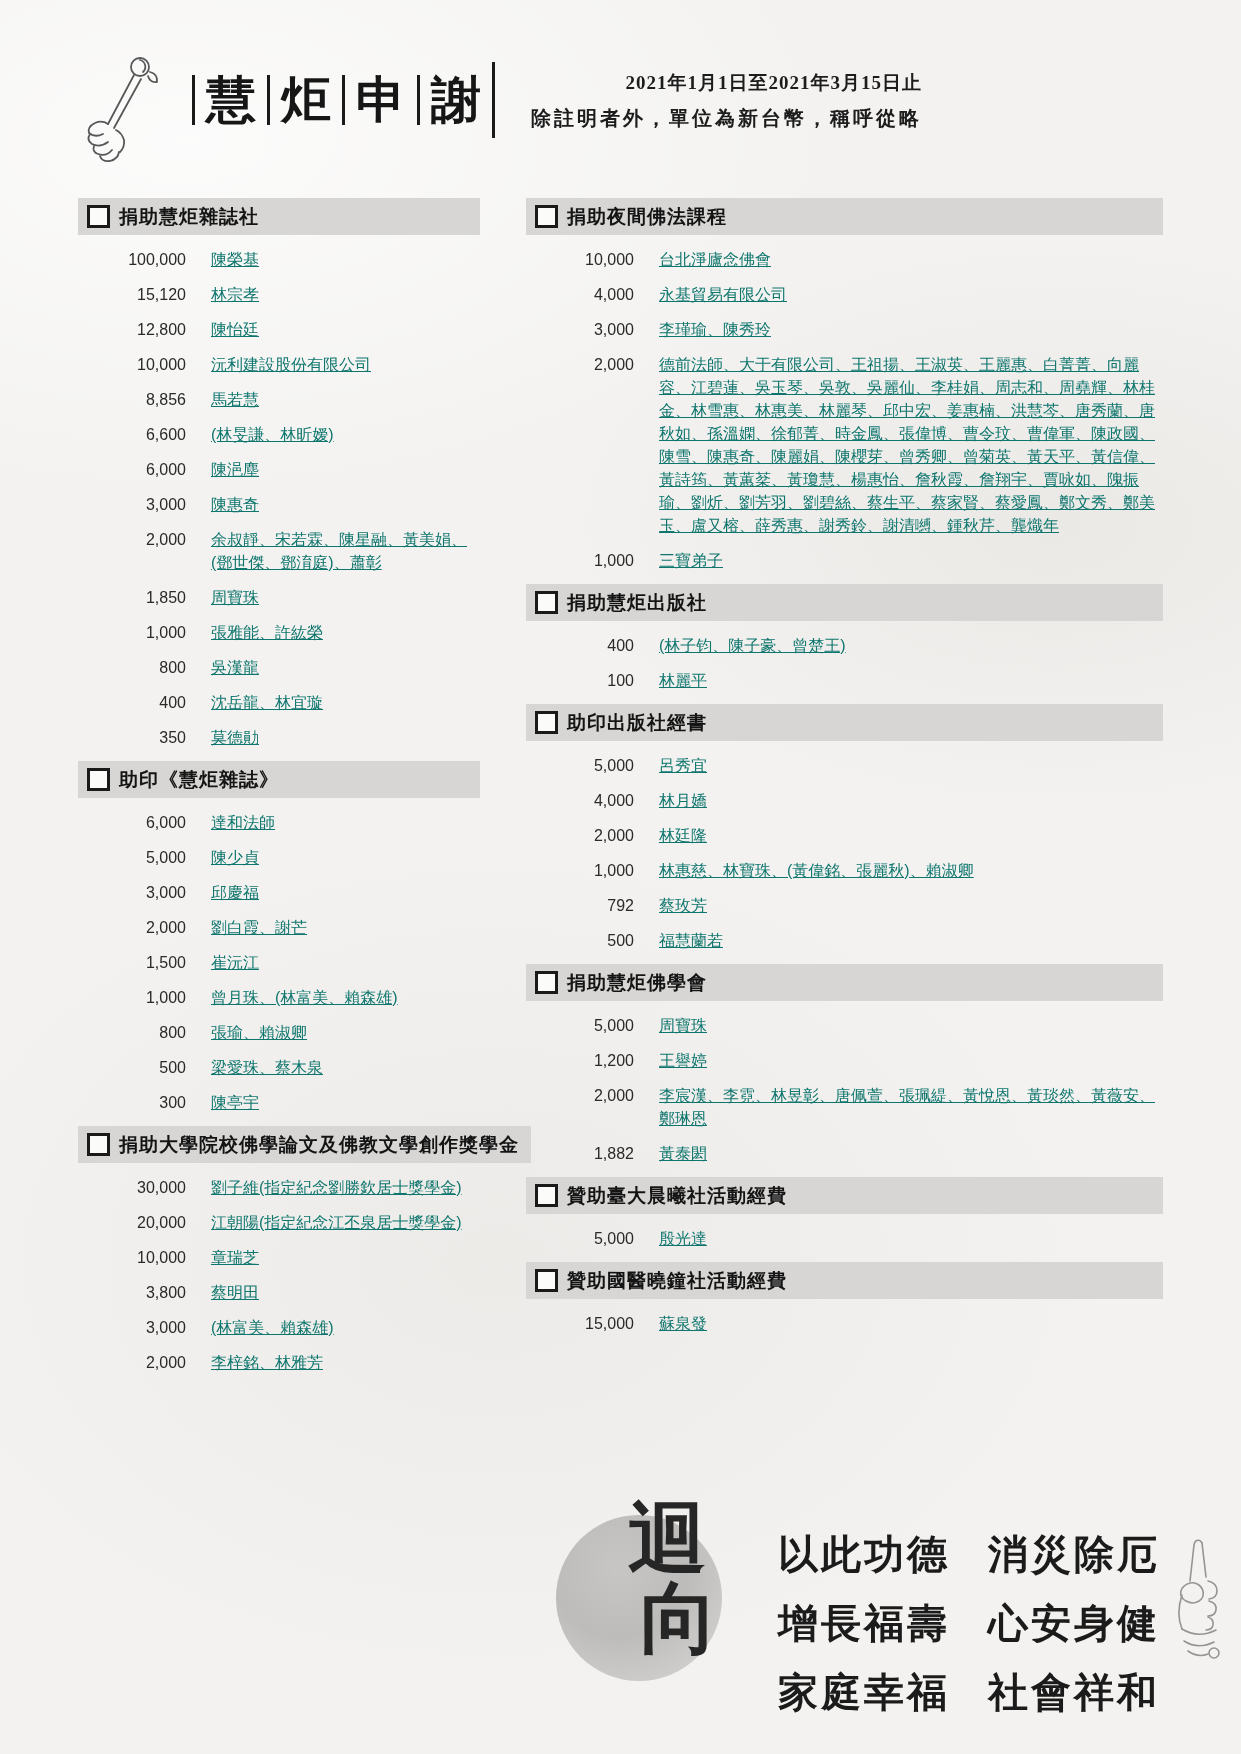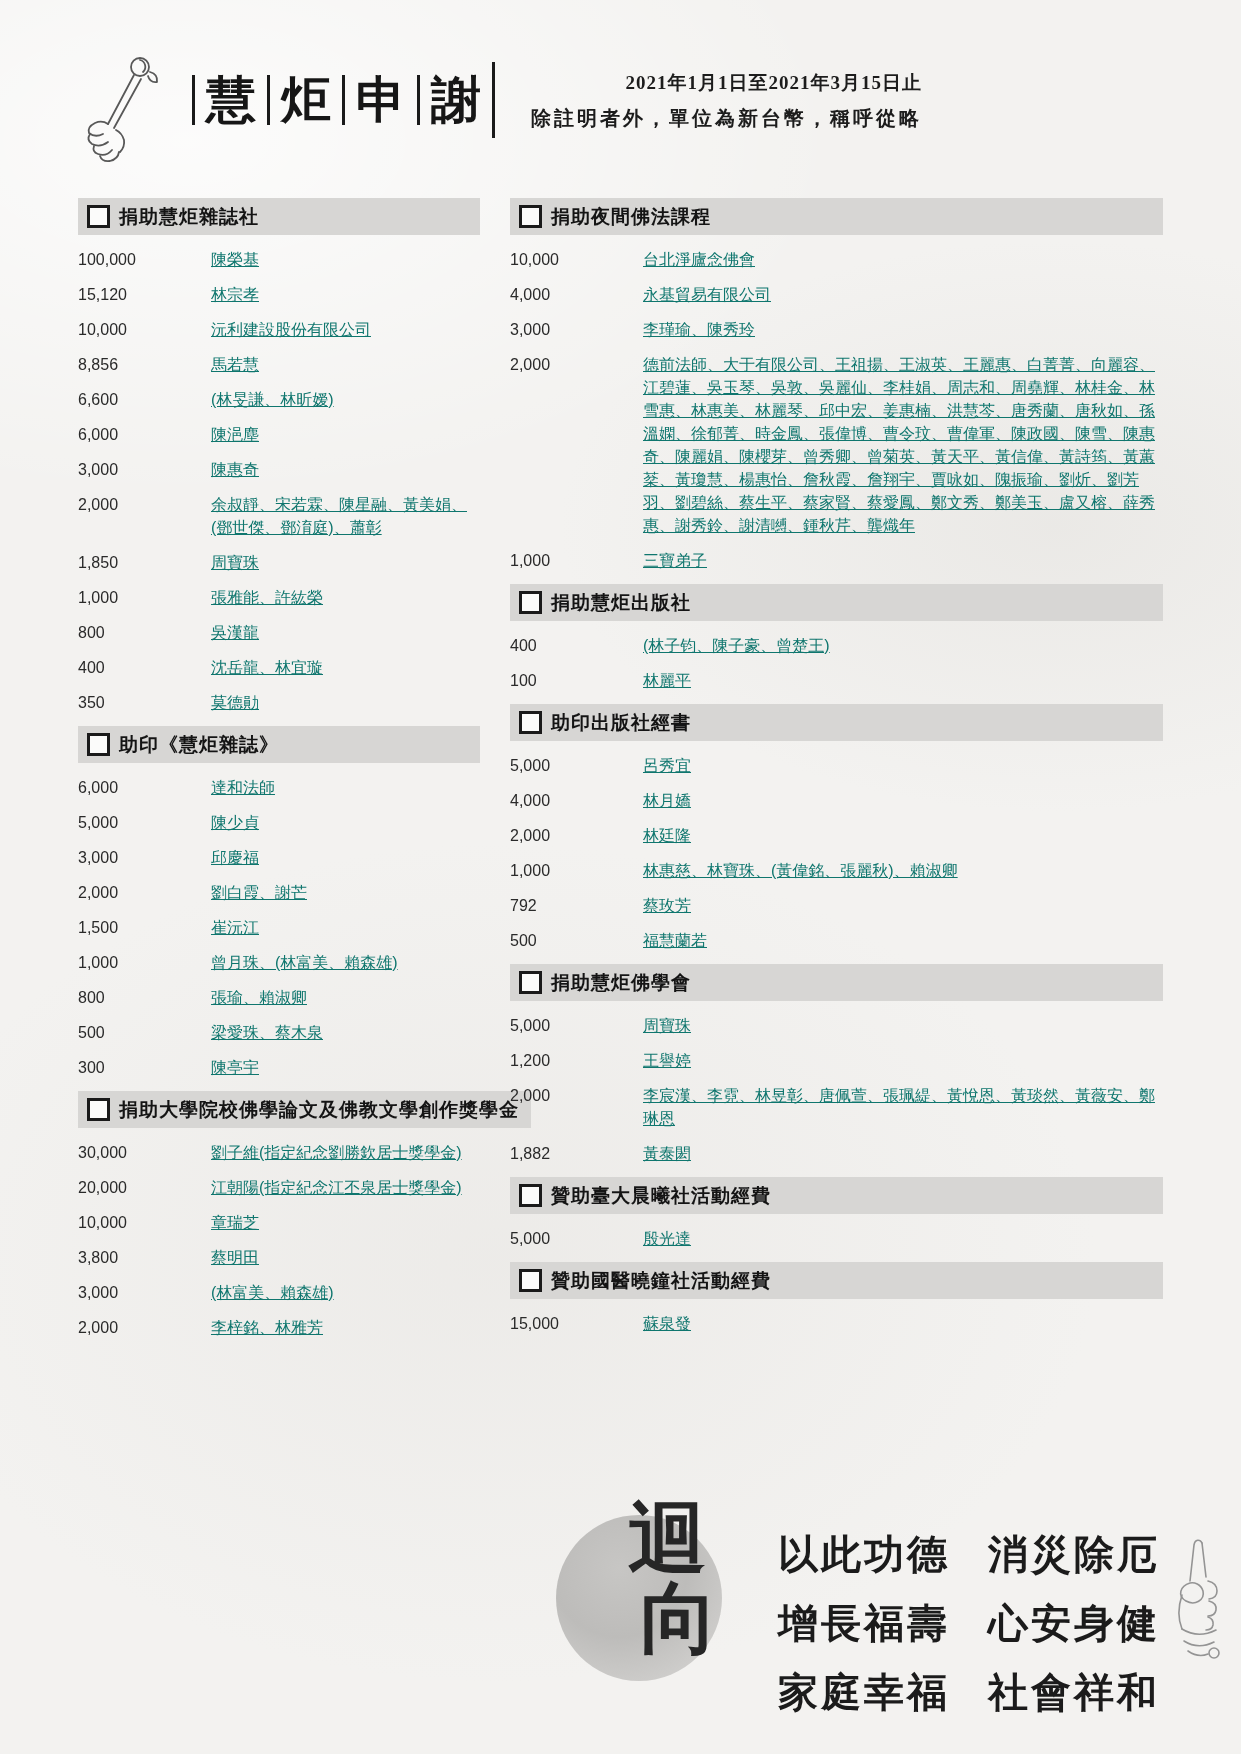--- a/index.html
+++ b/index.html
@@ -22,33 +22,33 @@
   .title-box span{
     display:inline-block;padding:0 11px;border-left:3px solid #1a1a1a;
     font-family:"Liberation Serif","DejaVu Serif",serif;font-weight:700;
     font-size:50px;line-height:1;color:#161616;}
   .masthead-right{margin-left:36px;margin-top:26px;text-align:right;}
   .date-line{font-family:"Liberation Serif","DejaVu Serif",serif;font-weight:700;
     font-size:19px;letter-spacing:1px;color:#1c1c1c;}
   .note-line{font-family:"Liberation Serif","DejaVu Serif",serif;font-weight:700;
     font-size:20px;letter-spacing:3px;margin-top:9px;color:#1c1c1c;}
   
-  .columns{display:flex;gap:30px;margin-top:30px;align-items:flex-start;}
+  .columns{display:flex;gap:46px;margin-top:30px;align-items:flex-start;}
   .column{display:block;}
   .col-left{width:402px;flex:none;}
   .col-right{flex:1;min-width:0;}
   .section-header{
     background:#d7d6d4;display:flex;align-items:center;gap:9px;
     padding:7px 12px 7px 9px;margin:10px 0 13px;
     min-width:100%;width:max-content;box-sizing:border-box;
     font-weight:700;font-size:19px;line-height:22px;letter-spacing:1px;color:#141414;}
   .column .section-header:first-child{margin-top:0;}
   .checkbox{flex:none;width:17px;height:17px;border:3px solid #1a1a1a;background:#fbfbfa;}
   .entry{display:flex;margin-bottom:12px;font-size:16px;line-height:23px;}
-  .amount{flex:none;width:108px;text-align:left;color:#2a2a2a;}
+  .amount{flex:none;width:108px;text-align:right;color:#2a2a2a;}
   .names{margin-left:25px;min-width:0;color:#0f766e;text-decoration:underline;}
   
   .dedication{position:absolute;left:552px;bottom:34px;right:0;display:flex;align-items:flex-start;}
   .seal-wrap{position:relative;width:212px;height:218px;flex:none;}
   .seal-circle{position:absolute;left:4px;top:16px;width:166px;height:166px;border-radius:50%;
     background:radial-gradient(circle at 38% 32%, #c7c6c4 0%, #bdbcba 45%, #d9d8d6 100%);}
   .seal-chars{position:absolute;left:76px;top:0;display:flex;flex-direction:column;
     font-family:"Liberation Serif","DejaVu Serif",serif;font-weight:700;
     font-size:78px;line-height:1.02;color:#262626;}
   .seal-chars span:last-child{margin-left:12px;}
@@ -100,20 +100,24 @@
         </div>
         <div class="entry">
           <span class="amount">100,000</span>
           <span class="names">陳榮基</span>
         </div>
         <div class="entry">
           <span class="amount">15,120</span>
           <span class="names">林宗孝</span>
         </div>
         <div class="entry">
+          <span class="amount">12,800</span>
+          <span class="names">陳怡廷</span>
+        </div>
+        <div class="entry">
           <span class="amount">10,000</span>
           <span class="names">沅利建設股份有限公司</span>
         </div>
         <div class="entry">
           <span class="amount">8,856</span>
           <span class="names">馬若慧</span>
         </div>
         <div class="entry">
           <span class="amount">6,600</span>
           <span class="names">(林旻謙、林昕嫒)</span>

